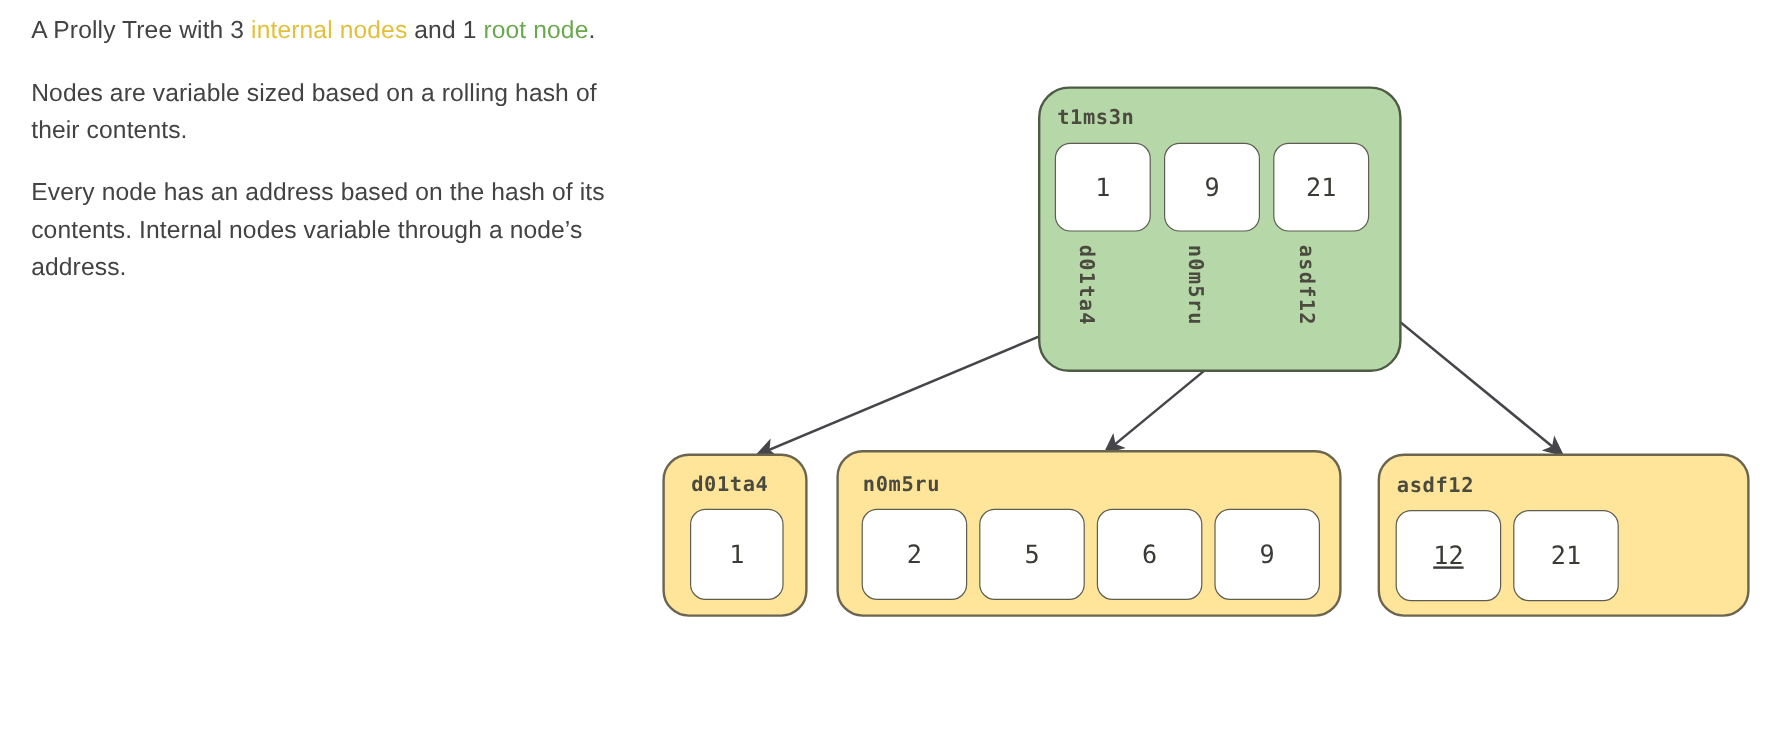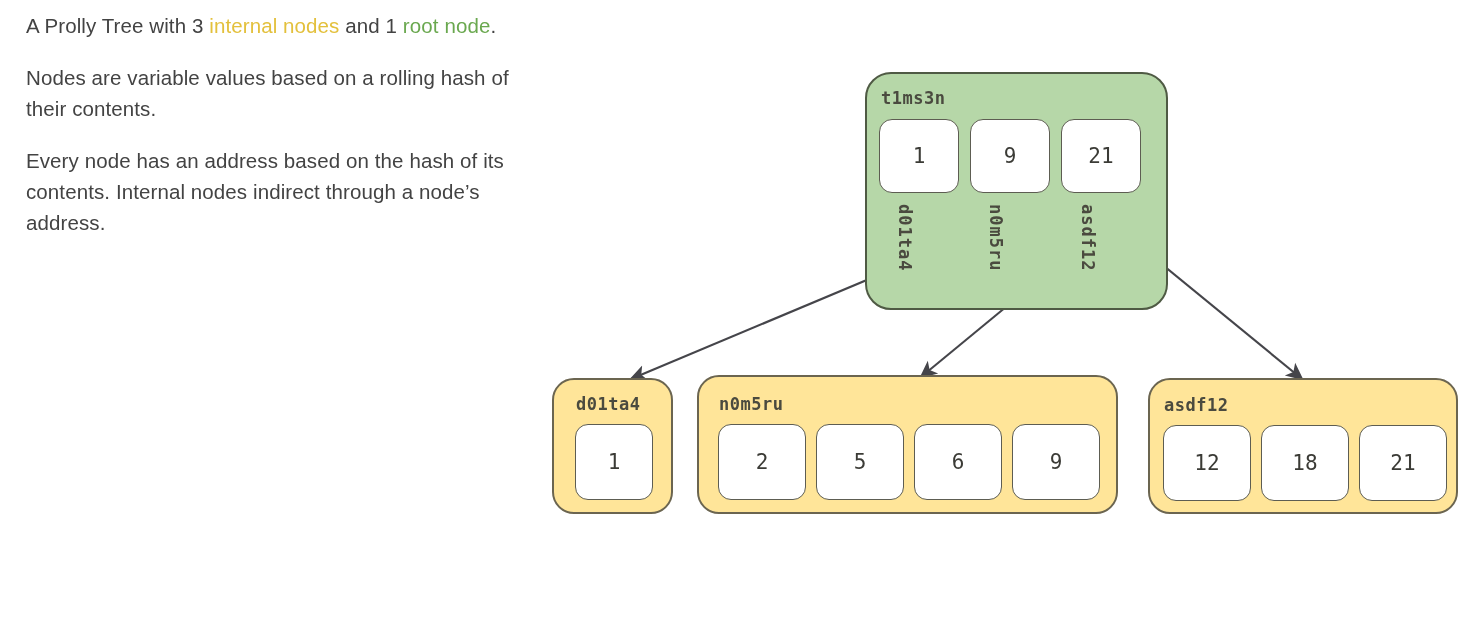--- a/index.html
+++ b/index.html
@@ -84,23 +84,23 @@
 </head>
 <body>
 
 <div id="stage">
 
   <div class="prose">
     <p><span>A Prolly Tree with 3 </span><span class="hl-internal">internal nodes</span><span> and 1 </span><span class="hl-root">root node</span><span>.</span></p>
 
 
 
-    <p>Nodes are variable values based on a rolling hash of their contents.</p>
+    <p>Nodes are variable sized based on a rolling hash of their contents.</p>
 
-    <p>Every node has an address based on the hash of its contents. Internal nodes indirect through a node’s address.</p>
+    <p>Every node has an address based on the hash of its contents. Internal nodes variable through a node’s address.</p>
 
   </div>
 
   <div id="diagram">
 
     <svg id="arrow-layer" width="1476" height="618" viewBox="0 0 1476 618">
       <defs>
         <marker id="ah" markerWidth="9" markerHeight="9" refX="7.4" refY="4.5" orient="auto" markerUnits="strokeWidth">
           <path d="M0,0.6 L8.4,4.5 L0,8.4 L2.1,4.5 Z" fill="#45454a"></path>
         </marker>
@@ -137,20 +137,19 @@
         <div class="cell" style="width:88px;height:76px;">2</div>
         <div class="cell" style="width:88px;height:76px;">5</div>
         <div class="cell" style="width:88px;height:76px;">6</div>
         <div class="cell" style="width:88px;height:76px;">9</div>
       </div>
     </div>
 
     <div class="node child" style="left:1148px;top:378px;width:310px;height:136px;">
       <div class="node-label" style="left:14px;top:15px;">asdf12</div>
       <div class="cells" style="left:13px;top:45px;gap:10px;">
-        <div class="cell" style="width:88px;height:76px;">12</div>
-        <div class="cell" style="width:88px;height:76px;">18</div>
+        <div class="cell" style="width:88px;height:76px;text-decoration:underline;">12</div>
         <div class="cell" style="width:88px;height:76px;">21</div>
       </div>
     </div>
 
   </div>
 </div>
 
 </body></html>

